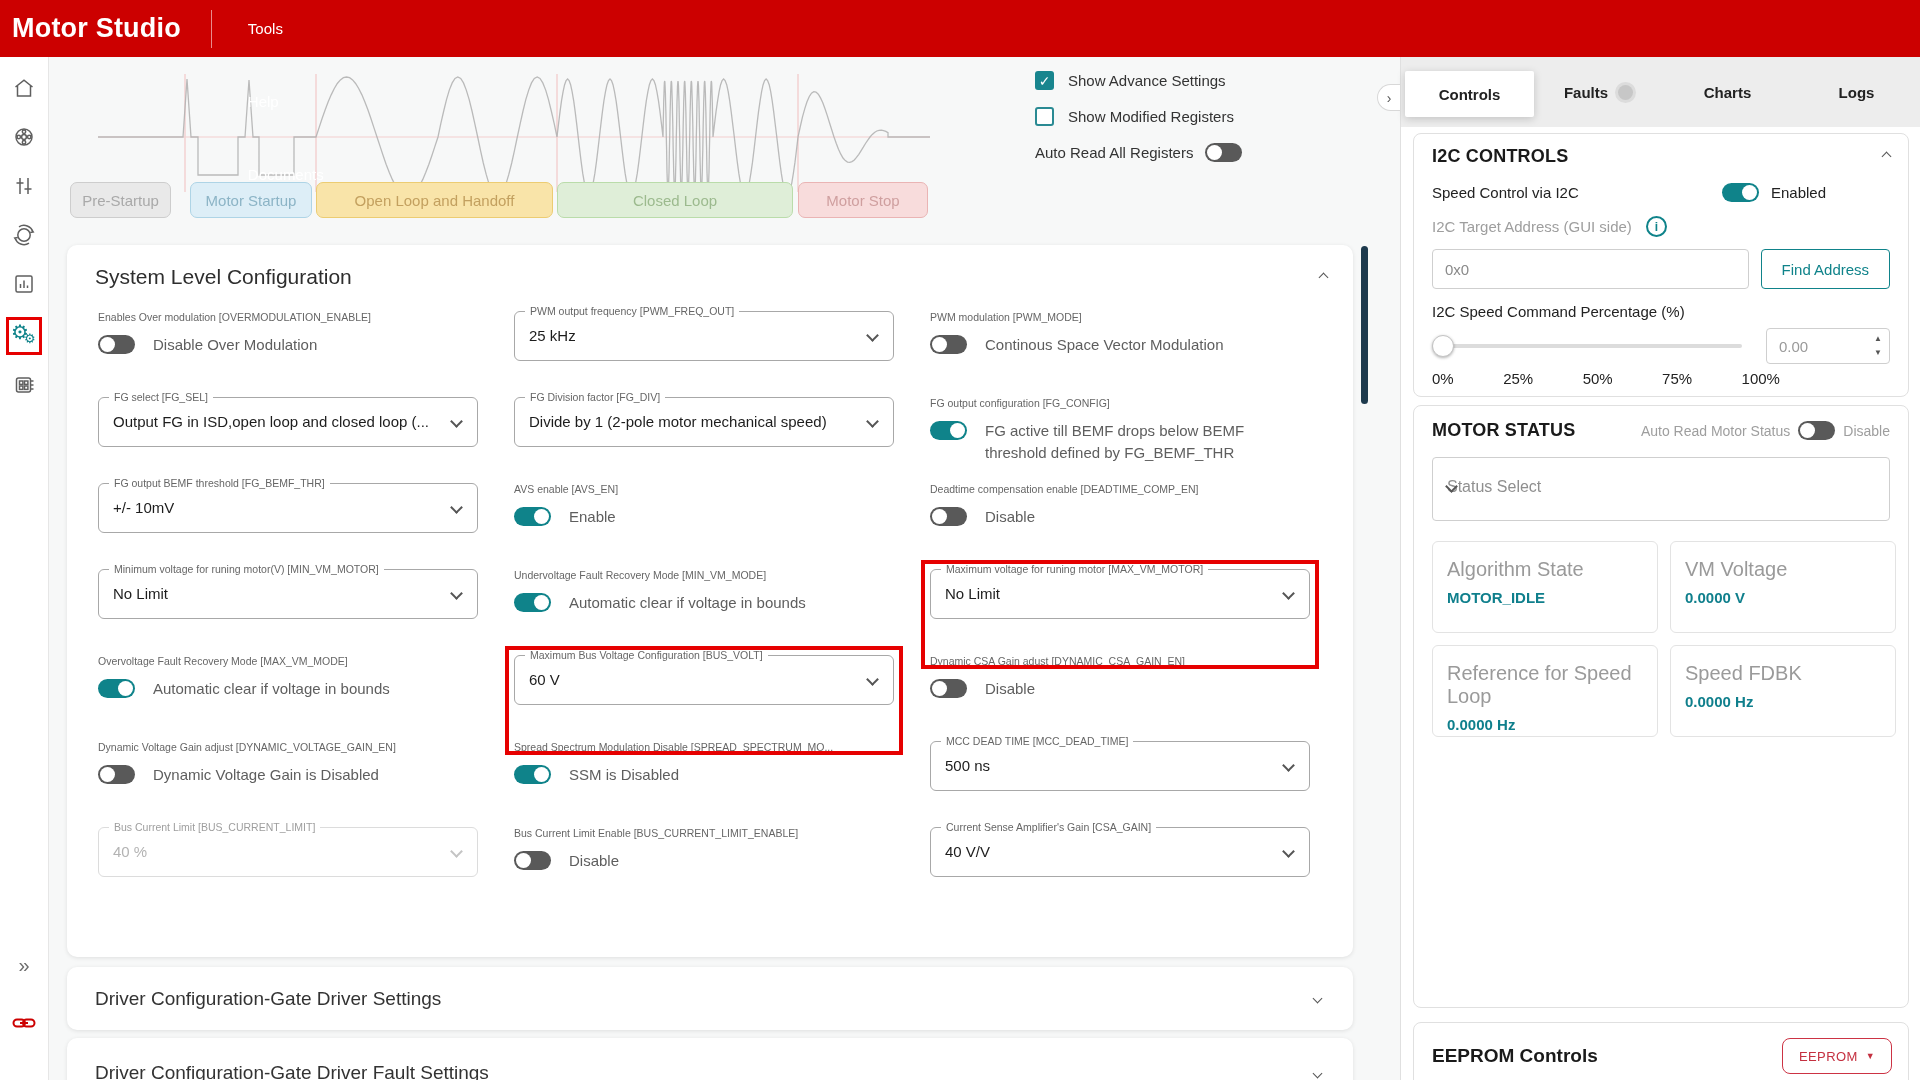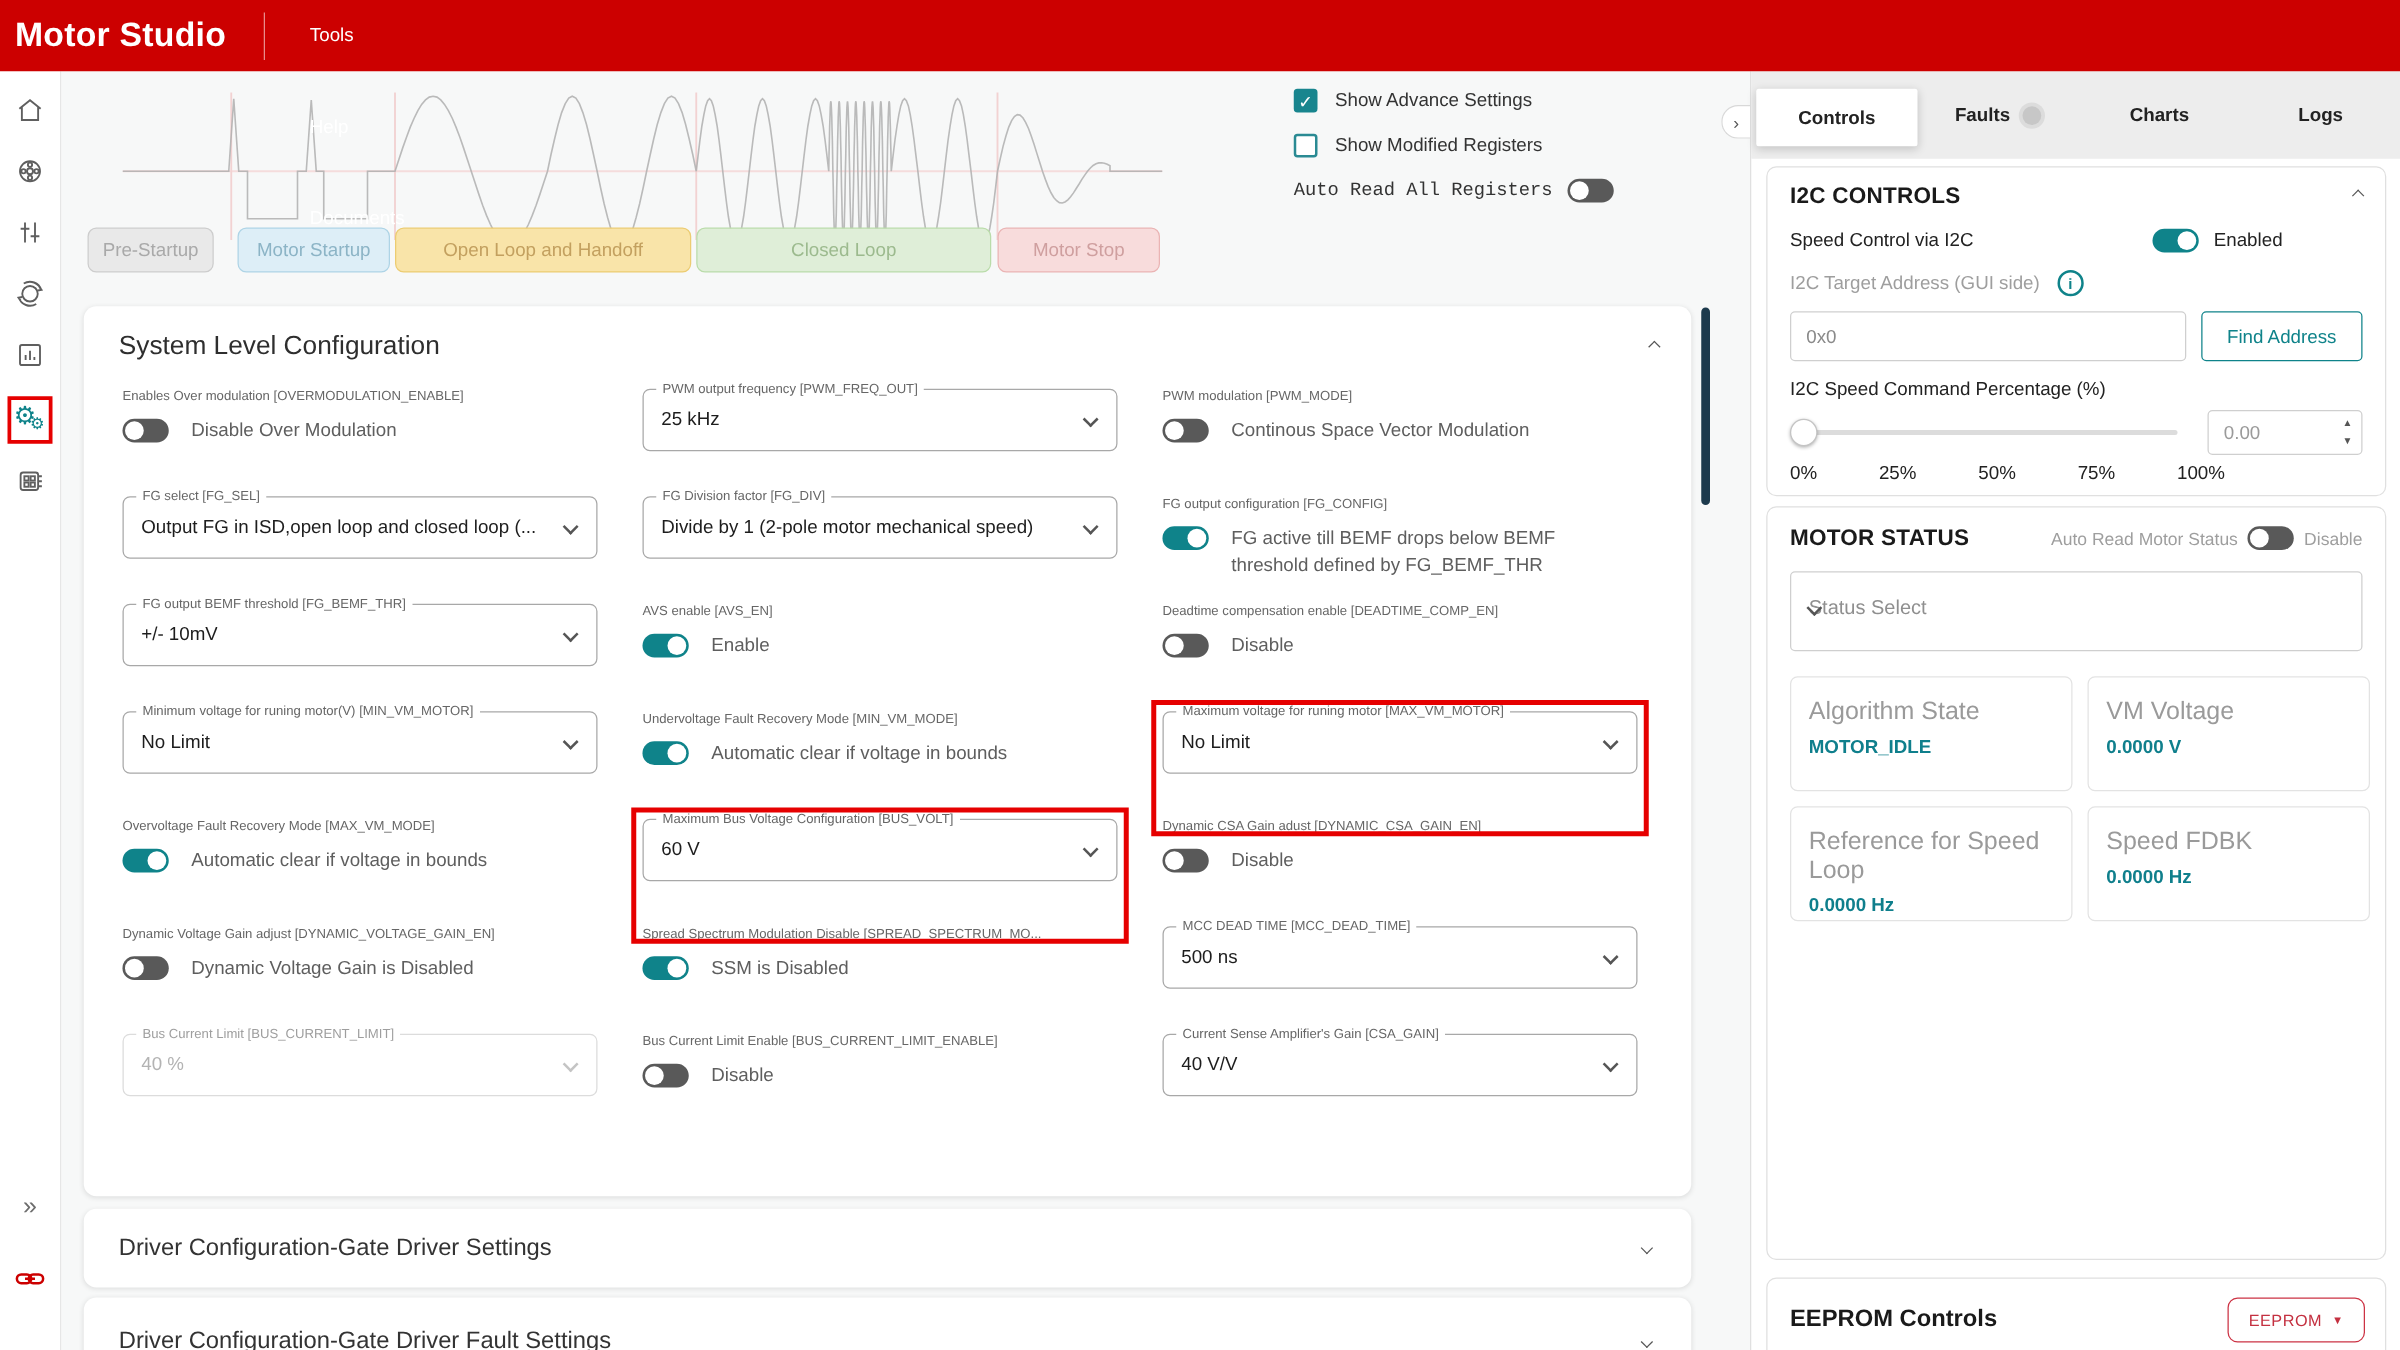--- a/index.html
+++ b/index.html
@@ -39,21 +39,21 @@
 
   
   .opts { position:absolute; left:986px; top:14px; }
   .opt-row { display:flex; align-items:center; margin-bottom:17px; cursor:pointer; }
   .cbx { width:19px; height:19px; border-radius:3px; margin-right:14px; display:flex;
     align-items:center; justify-content:center; }
   .cbx.checked { background:#18858e; color:#fff; font-size:14px; }
   .cbx.unchecked { background:#fff; border:2px solid #2a8a93; }
   .opt-label { font-size:15px; color:#333; }
   .opt-toggle-row { display:flex; align-items:center; margin-top:6px; }
-  .opt-toggle-row .opt-label { margin-right:12px;font-family:Liberation Mono, monospace; }
+  .opt-toggle-row .opt-label { margin-right:12px; }
 
   
   .pill { width:37px; height:19px; border-radius:10px; position:relative; cursor:pointer; flex:none; }
   .pill .knob { width:15px; height:15px; border-radius:50%; background:#fff; position:absolute; top:2px; }
   .pill.on { background:#0f838a; } .pill.on .knob { right:2px; }
   .pill.off { background:#595959; } .pill.off .knob { left:2px; }
 
   
   .card { background:#fff; border-radius:10px; box-shadow:0 1px 4px rgba(0,0,0,.1); }
   .sys-card { position:absolute; left:18px; top:188px; width:1286px; height:712px; }

